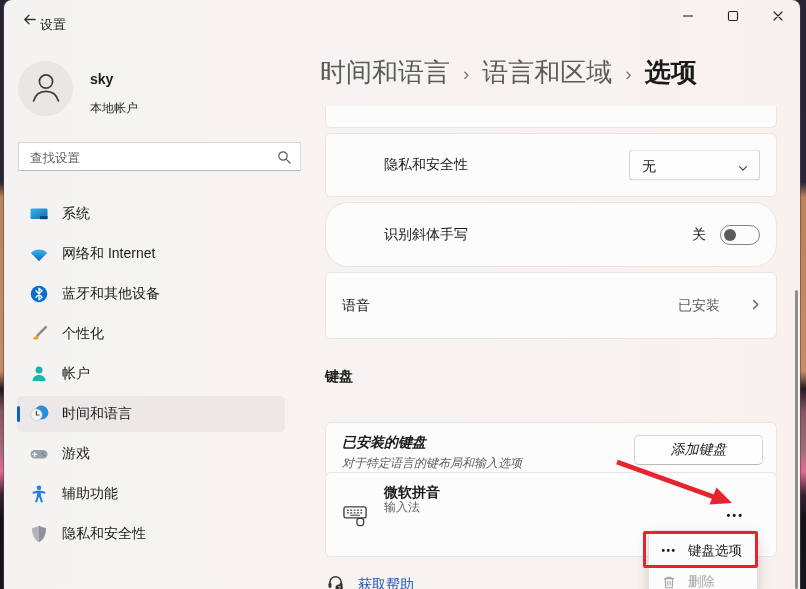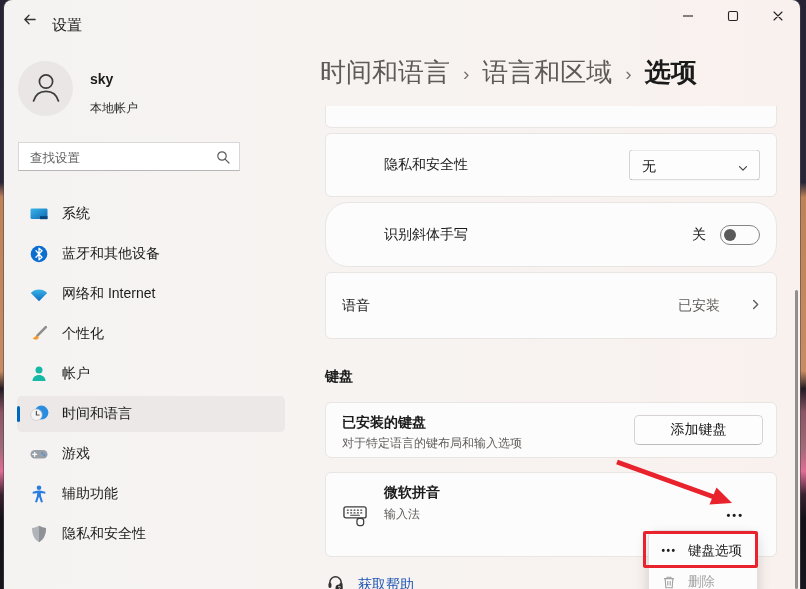--- a/index.html
+++ b/index.html
@@ -20,29 +20,29 @@
     position:absolute;left:4px;top:0;width:796px;height:589px;
     border-radius:8px 8px 0 0;
     background:linear-gradient(90deg,#f5f3f2 0%,#f7f3f1 55%,#f9f1ee 100%);
     box-shadow:0 0 0 1px rgba(70,70,78,.55);
     overflow:hidden;
   }
   
   .titlebar{position:absolute;left:0;top:0;right:0;height:40px;}
   .back-btn{position:absolute;left:12px;top:9px;width:26px;height:24px;border-radius:4px;
     display:flex;align-items:center;justify-content:center;cursor:pointer;}
-  .app-title{position:absolute;left:48px;top:16px;font-size:15px;color:#1b1b1b;}
+  .app-title{position:absolute;left:36px;top:16px;font-size:13px;color:#1b1b1b;}
   .win-controls{position:absolute;right:0;top:0;display:flex;height:34px;}
   .win-btn{width:45px;height:34px;display:flex;align-items:center;justify-content:center;cursor:pointer;}
   
   .avatar{position:absolute;left:14px;top:61px;width:55px;height:55px;border-radius:50%;
     background:#e9e6e5;display:flex;align-items:center;justify-content:center;}
   .profile-name{position:absolute;left:86px;top:71px;font-size:14px;font-weight:bold;color:#1b1b1b;}
   .profile-type{position:absolute;left:86px;top:100px;font-size:12px;color:#2c2c2c;}
-  .searchbox{position:absolute;left:14px;top:142px;width:222px;height:29px;box-sizing:border-box;
+  .searchbox{position:absolute;left:14px;top:142px;width:283px;height:29px;box-sizing:border-box;
     background:#ffffff;border:1px solid #dad7d6;border-bottom-color:#b9b6b5;border-radius:0;}
   .searchbox input{position:absolute;left:9px;top:1px;width:220px;height:25px;border:0;outline:0;
     background:transparent;font-size:12.5px;color:#1b1b1b;font-family:inherit;}
   .searchbox input::placeholder{color:#616161;opacity:1;}
   .search-ic{position:absolute;right:9px;top:7px;}
   .nav{position:absolute;left:13px;top:196px;width:268px;}
   .nav-item{position:relative;height:36px;margin-bottom:4px;border-radius:5px;display:flex;
     align-items:center;cursor:pointer;}
   .nav-item.selected{background:#ebe8e7;}
   .nav-item .acc{display:none;}
@@ -166,45 +166,45 @@
               <rect x="1.5" y="4.5" width="17" height="10.5" rx="1.3" fill="url(#sysg)"></rect>
               <rect x="11" y="12.2" width="7.5" height="3" fill="#0b4579"></rect>
             </svg>
           </span>
       <span class="nav-label">系统</span>
     </div>
     <div class="nav-item">
 
       <span class="nav-ic">
             <svg width="20" height="20" viewBox="0 0 20 20">
-              <circle cx="10" cy="10" r="8.3" fill="#0a6ed1"></circle>
-              <path d="M7 6.8 L13 13.2 L10 15.8 V4.2 L13 6.8 L7 13.2" fill="none" stroke="#fff" stroke-width="1.3" stroke-linejoin="round" stroke-linecap="round"></path>
-            </svg>
-          </span>
-      <span class="nav-label">蓝牙和其他设备</span>
-    </div>
-    <div class="nav-item">
-
-      <span class="nav-ic">
-            <svg width="20" height="20" viewBox="0 0 20 20">
               <defs>
                 <linearGradient id="netg" x1="0" y1="0" x2="0" y2="1">
                   <stop offset="0" stop-color="#3ab4e8"></stop>
                   <stop offset="1" stop-color="#0d6cc0"></stop>
                 </linearGradient>
               </defs>
               <path d="M1.8 9 A11.5 11.5 0 0 1 18.2 9 L10 17.2 Z" fill="url(#netg)"></path>
             </svg>
           </span>
       <span class="nav-label">网络和 Internet</span>
     </div>
     <div class="nav-item">
 
       <span class="nav-ic">
             <svg width="20" height="20" viewBox="0 0 20 20">
+              <circle cx="10" cy="10" r="8.3" fill="#0a6ed1"></circle>
+              <path d="M7 6.8 L13 13.2 L10 15.8 V4.2 L13 6.8 L7 13.2" fill="none" stroke="#fff" stroke-width="1.3" stroke-linejoin="round" stroke-linecap="round"></path>
+            </svg>
+          </span>
+      <span class="nav-label">蓝牙和其他设备</span>
+    </div>
+    <div class="nav-item">
+
+      <span class="nav-ic">
+            <svg width="20" height="20" viewBox="0 0 20 20">
               <path d="M16.8 3.2 L8.4 11.6" stroke="#8d8d8d" stroke-width="2.6" stroke-linecap="round"></path>
               <path d="M8 11.4 c-1.9.3-2.3 2.3-4.3 2.7 1.1 1.8 3.9 2.1 5.3.7 1.1-1.1.9-2.6-1-3.4z" fill="#f59b2d"></path>
             </svg>
           </span>
       <span class="nav-label">个性化</span>
     </div>
     <div class="nav-item">
 
       <span class="nav-ic">
             <svg width="20" height="20" viewBox="0 0 20 20">
@@ -294,37 +294,37 @@
     <span class="nav-value">已安装</span>
     <span class="chev-right">
       <svg width="13" height="13" viewBox="0 0 12 12">
             <path d="M4.3 2.3 L8 6 L4.3 9.7" fill="none" stroke="#5f5f5f" stroke-width="1.3" stroke-linecap="round" stroke-linejoin="round"></path>
           </svg>
     </span>
   </div>
 
   <div class="section-header">键盘</div>
 
-  <div class="card" style="top:402px;height:56px;">
+  <div class="card" style="top:422px;height:56px;font-style:italic;">
     <span class="card-title">已安装的键盘</span>
     <span class="card-sub">对于特定语言的键布局和输入选项</span>
     <div class="btn">添加键盘</div>
   </div>
 
   <div class="card" style="top:472px;height:85px;">
     <span class="ime-icon">
       <svg width="25" height="24" viewBox="0 0 26 24">
             <rect x="1" y="3.5" width="23" height="11.5" rx="2" fill="none" stroke="#3c3c3c" stroke-width="1.4"></rect>
             <path d="M4.5 7 h1 M8 7 h1 M11.5 7 h1 M15 7 h1 M18.5 7 h1 M4.5 9.8 h1 M8 9.8 h1 M11.5 9.8 h1 M15 9.8 h1 M18.5 9.8 h1" stroke="#3c3c3c" stroke-width="1.2" stroke-linecap="round"></path>
             <path d="M8 12.3 h9" stroke="#3c3c3c" stroke-width="1.2" stroke-linecap="round"></path>
             <rect x="14.5" y="15.5" width="7" height="7.5" rx="2.6" fill="#fdfcfc" stroke="#3c3c3c" stroke-width="1.3"></rect>
           </svg>
     </span>
     <span class="card-title ime-title">微软拼音</span>
-    <span class="card-sub" style="left:58px;top:33px;">输入法</span>
+    <span class="card-sub" style="left:58px;top:26px;">输入法</span>
     <span class="more-btn">•••</span>
   </div>
 
   <div class="help-row">
     <span>
       <svg width="19" height="19" viewBox="0 0 20 20">
             <path d="M4 12.5 v-2.5 a6 6 0 0 1 12 0 v2.5" fill="none" stroke="#333" stroke-width="1.6"></path>
             <rect x="2.6" y="10.3" width="3.1" height="5.4" rx="1.5" fill="#333"></rect>
             <rect x="14.3" y="10.3" width="3.1" height="5.4" rx="1.5" fill="#333"></rect>
             <circle cx="13.8" cy="15.8" r="3.8" fill="#2b2b2b"></circle>

